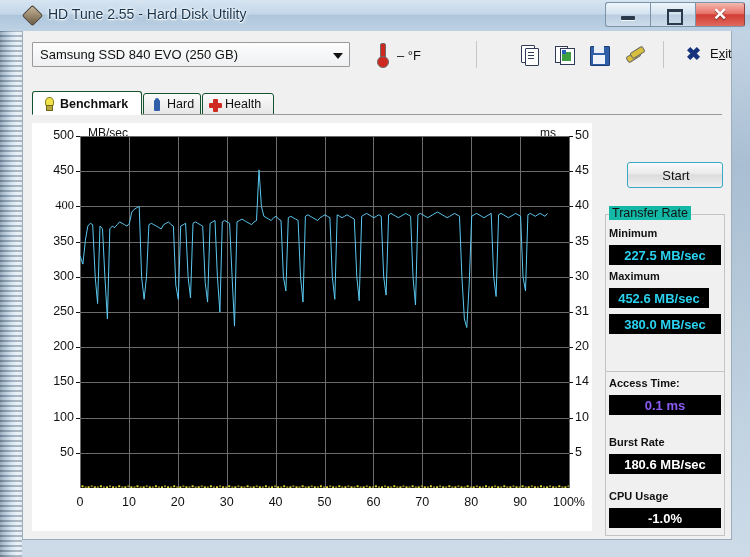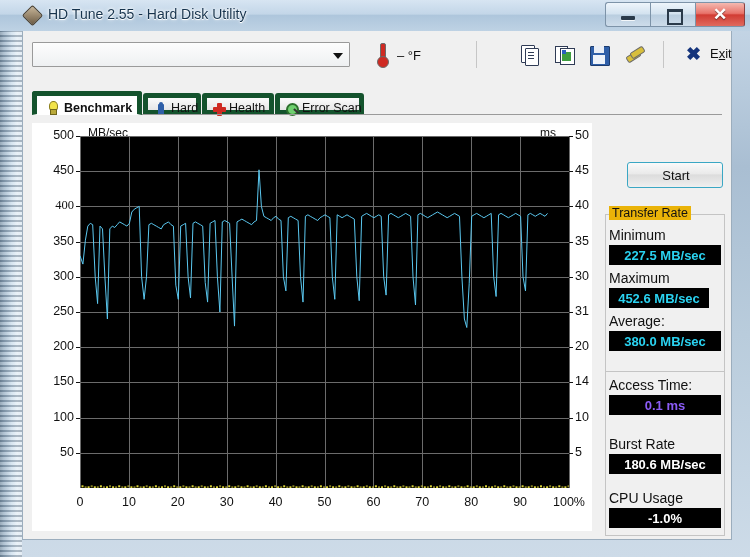--- a/index.html
+++ b/index.html
@@ -72,21 +72,21 @@
   .ic-tool .b{position:absolute;left:8px;top:6px;width:13px;height:5px;background:#d8bf3c;border:1.4px solid #6b6b6b;transform:rotate(-32deg);border-radius:2px;}
 
   .exitbtn{position:absolute;left:663px;top:12px;width:60px;height:24px;}
   .ic-x{position:absolute;left:0;top:2px;width:18px;height:18px;color:#15347c;font-size:18px;font-weight:bold;line-height:18px;}
   .exit-label{position:absolute;left:24px;top:3px;font-size:13px;color:#111;}
   .exit-label u{text-decoration:underline;}
 
   
   .tabs{position:absolute;left:9px;top:62px;width:690px;height:22px;}
   .tab{position:absolute;top:0;height:22px;box-sizing:border-box;
-    background:linear-gradient(to bottom,#fbfbfb,#e6e6e6);border:5px solid #14532d;
+    background:linear-gradient(to bottom,#fbfbfb,#e6e6e6);border:1px solid #14532d;
     border-radius:3px 3px 0 0;}
   .tab.active{top:-2px;height:24px;background:#fff;border-bottom:1px solid #fff;z-index:3;}
   .tab-label{position:absolute;top:3px;font-size:12.5px;color:#111;white-space:nowrap;}
   .tab.active .tab-label{top:5px;font-weight:bold;font-size:12.5px;}
   .tabline{position:absolute;left:9px;top:83px;width:690px;height:1px;background:#9a9a9a;}
 
   .tab-ic{position:absolute;top:4px;width:14px;height:14px;}
   .ic-bulb .g{position:absolute;left:4px;top:1px;width:7px;height:8px;background:#f2e34a;border:1px solid #8a7d1a;border-radius:50% 50% 40% 40%;}
   .ic-bulb .s{position:absolute;left:5px;top:9px;width:5px;height:4px;background:#b9a93a;border:1px solid #6f651a;}
   .ic-info .b{position:absolute;left:4px;top:2px;width:6px;height:11px;background:#2f5fa8;border-radius:1px;}
@@ -110,22 +110,22 @@
   .tickmark{position:absolute;width:4px;height:1px;background:#111;}
   .tickmarkr{position:absolute;width:4px;height:1px;background:#111;}
 
   
   .startbtn{position:absolute;left:604px;top:131px;width:96px;height:26px;box-sizing:border-box;
     background:linear-gradient(to bottom,#fafafa 0%,#eaeaea 45%,#dcdcdc 50%,#efefef 100%);
     border:1px solid #3aa7c4;border-radius:3px;}
   .startbtn span{position:absolute;left:0;top:5px;width:96px;text-align:center;font-size:13px;color:#111;}
 
   .group{position:absolute;box-sizing:border-box;border:1px solid #c4c4c4;}
-  .group-legend{position:absolute;background:#eab308;padding:0 3px;font-size:12.5px;color:#111;white-space:nowrap;}
-  .lbl{position:absolute;font-size:14px;color:#111;white-space:nowrap;}
+  .group-legend{position:absolute;background:#14b8a6;padding:0 3px;font-size:12.5px;color:#111;white-space:nowrap;}
+  .lbl{position:absolute;font-size:11px;color:#111;white-space:nowrap;font-weight:bold;}
   .val{position:absolute;height:20px;background:#000;box-sizing:border-box;}
   .val span{position:absolute;left:0;top:3px;width:100%;text-align:center;font-size:13px;font-weight:bold;}
   .val.cyan span{color:#2ad2f0;}
   .val.yellow span{color:#8b5cf6;}
   .val.white span{color:#fff;}
 </style>
 </head>
 <body>
 
 <div class="window">
@@ -149,20 +149,21 @@
       <div class="wbtn close">
           <div class="gl-x">✕</div>
         </div>
     </div>
   </div>
 
   <div class="client">
 
     <div class="toolbar">
       <div class="combo">
+        <div class="combo-text">Samsung SSD 840 EVO (250 GB)</div>
         <div class="combo-arrow"></div>
       </div>
 
       <div class="thermo">
         <div class="tube"></div>
           <div class="bulb"></div>
       </div>
       <div class="temp-text">–  °F</div>
 
       <div class="sep" style="left:453px"></div>
@@ -212,27 +213,20 @@
             <div class="b"></div>
           </div>
         <div class="tab-label" style="left:23px">Hard</div>
       </div>
       <div class="tab" style="left:170px;width:72px">
         <div class="tab-ic ic-health" style="left:5px">
             <div class="h1"></div>
             <div class="h2"></div>
           </div>
         <div class="tab-label" style="left:22px">Health</div>
-      </div>
-      <div class="tab" style="left:243px;width:89px">
-        <div class="tab-ic ic-scan" style="left:5px">
-            <div class="c"></div>
-            <div class="h"></div>
-          </div>
-        <div class="tab-label" style="left:22px">Error Scan</div>
       </div>
     </div>
     <div class="tabline"></div>
 
     <div class="chartbox">
       <div class="plot-title">MB/sec</div>
       <div class="plot-title-r">ms</div>
       <div class="plot" id="plot">
           <div class="grid-v" style="left: 0px;"></div>
           <div class="grid-v" style="left: 49px;"></div>
@@ -485,21 +479,21 @@
     <div class="val cyan" style="left:586px;top:214px;width:112px;">
         <span>227.5 MB/sec</span>
       </div>
 
     <div class="lbl" style="left:586px;top:239px;">Maximum</div>
     <div class="val cyan" style="left:586px;top:257px;width:100px;">
         <span>452.6 MB/sec</span>
       </div>
 
     <div class="lbl" style="left:586px;top:282px;">Average:</div>
-    <div class="val cyan" style="left:586px;top:300px;width:112px;">
+    <div class="val cyan" style="left:586px;top:283px;width:112px;">
         <span>380.0 MB/sec</span>
       </div>
 
     <div class="group" style="left:582px;top:341px;width:120px;height:164px;border-top:none;"></div>
 
     <div class="lbl" style="left:586px;top:346px;">Access Time:</div>
     <div class="val yellow" style="left:586px;top:364px;width:112px;">
         <span>0.1 ms</span>
       </div>
 

